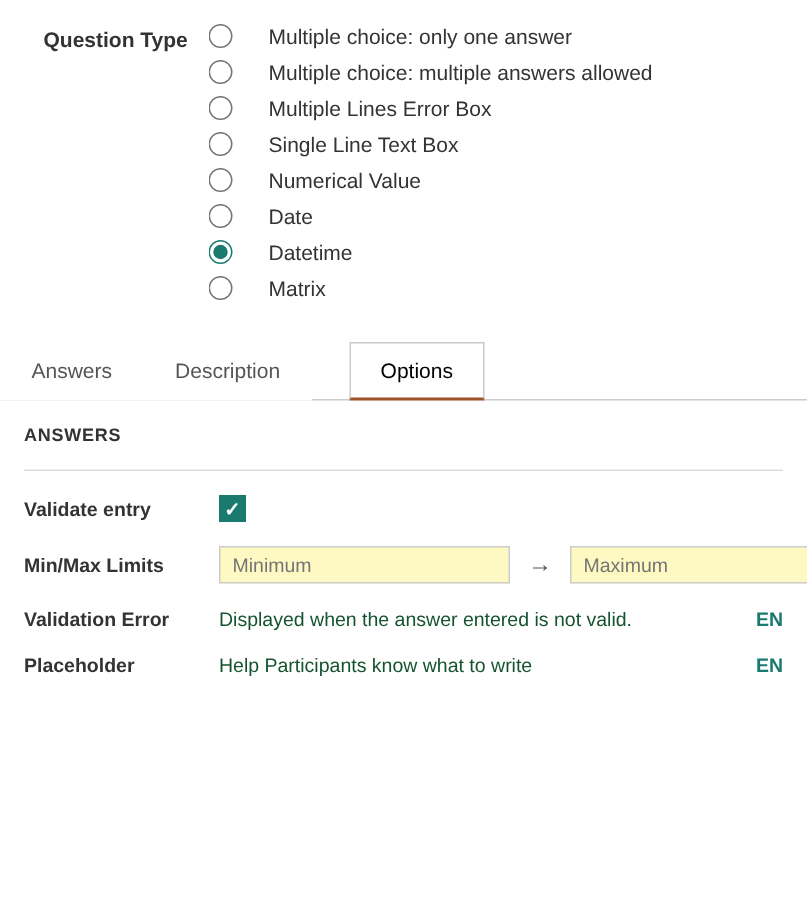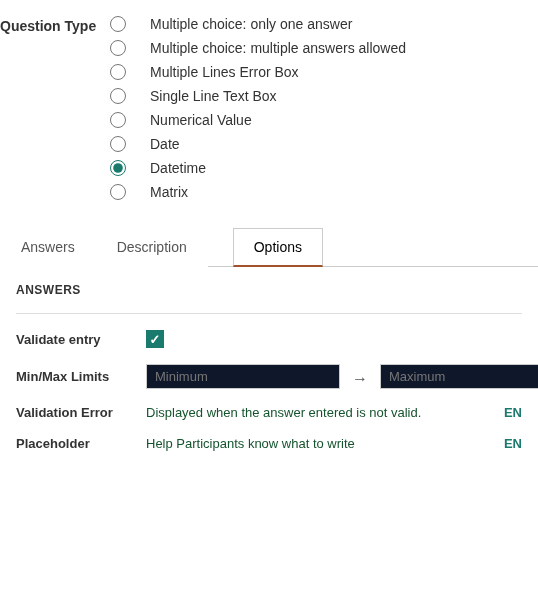--- a/index.html
+++ b/index.html
@@ -6,21 +6,21 @@
     body {
       font-family: -apple-system, BlinkMacSystemFont, 'Segoe UI', Arial, sans-serif;
       font-size: 14px;
       color: #333;
       background: #fff;
       width: 538px;
       min-height: 612px;
     }
 
     .question-type-section {
-      padding: 16px 16px 16px 0;
+      padding: 16px 16px 16px 29px;
     }
 
     .question-type-row {
       display: flex;
       align-items: flex-start;
       margin-bottom: 4px;
     }
 
     .question-type-label {
       font-weight: 600;
@@ -145,21 +145,21 @@
       display: flex;
       align-items: center;
       gap: 12px;
     }
 
     .min-max-input {
       border: 1px solid #ccc;
       padding: 4px 8px;
       font-size: 13px;
       color: #888;
-      background: #0f172a;
+      background: #fef9c3;
       min-width: 80px;
     }
 
     .arrow-right {
       color: #555;
       font-size: 16px;
     }
 
     .text-value {
       font-size: 13px;

